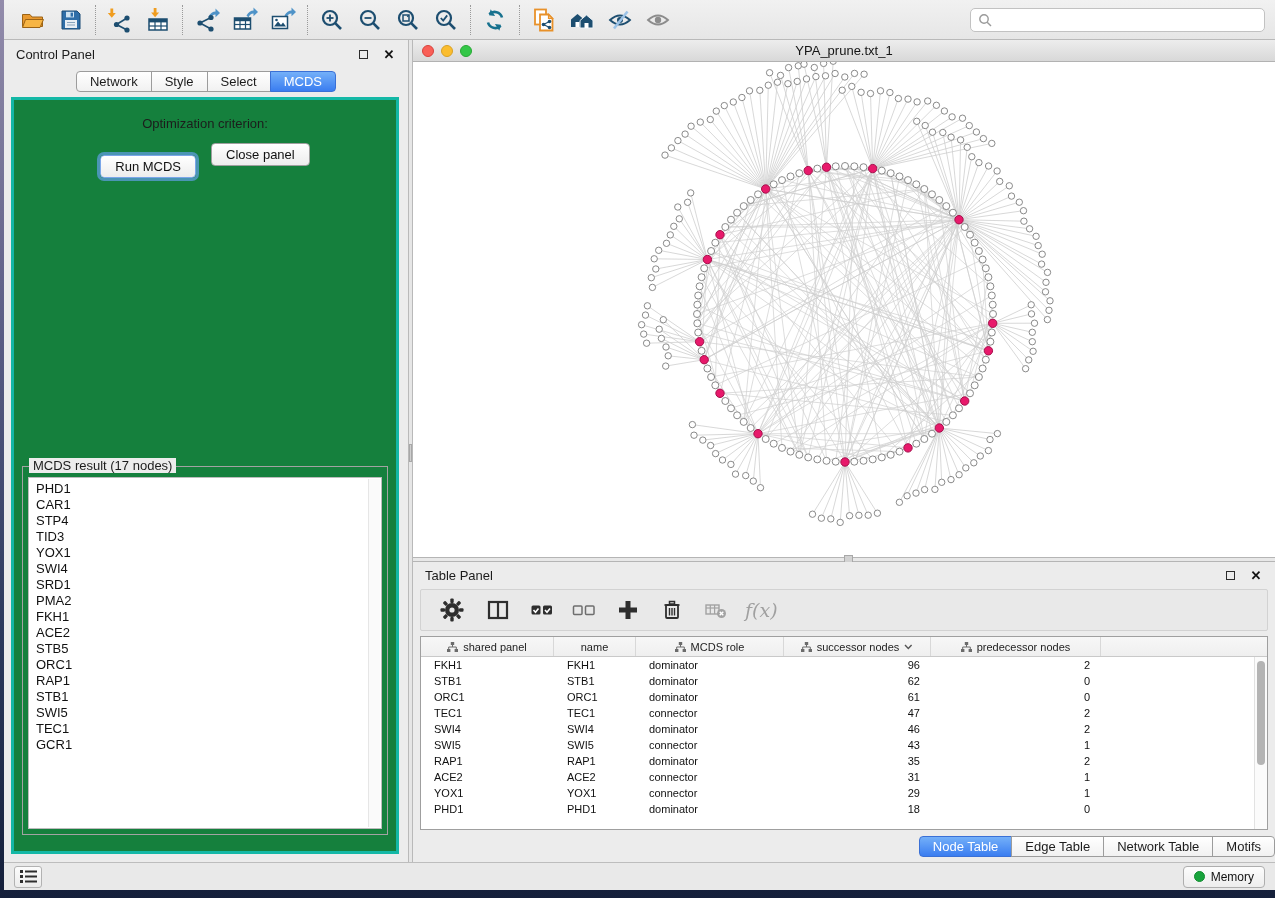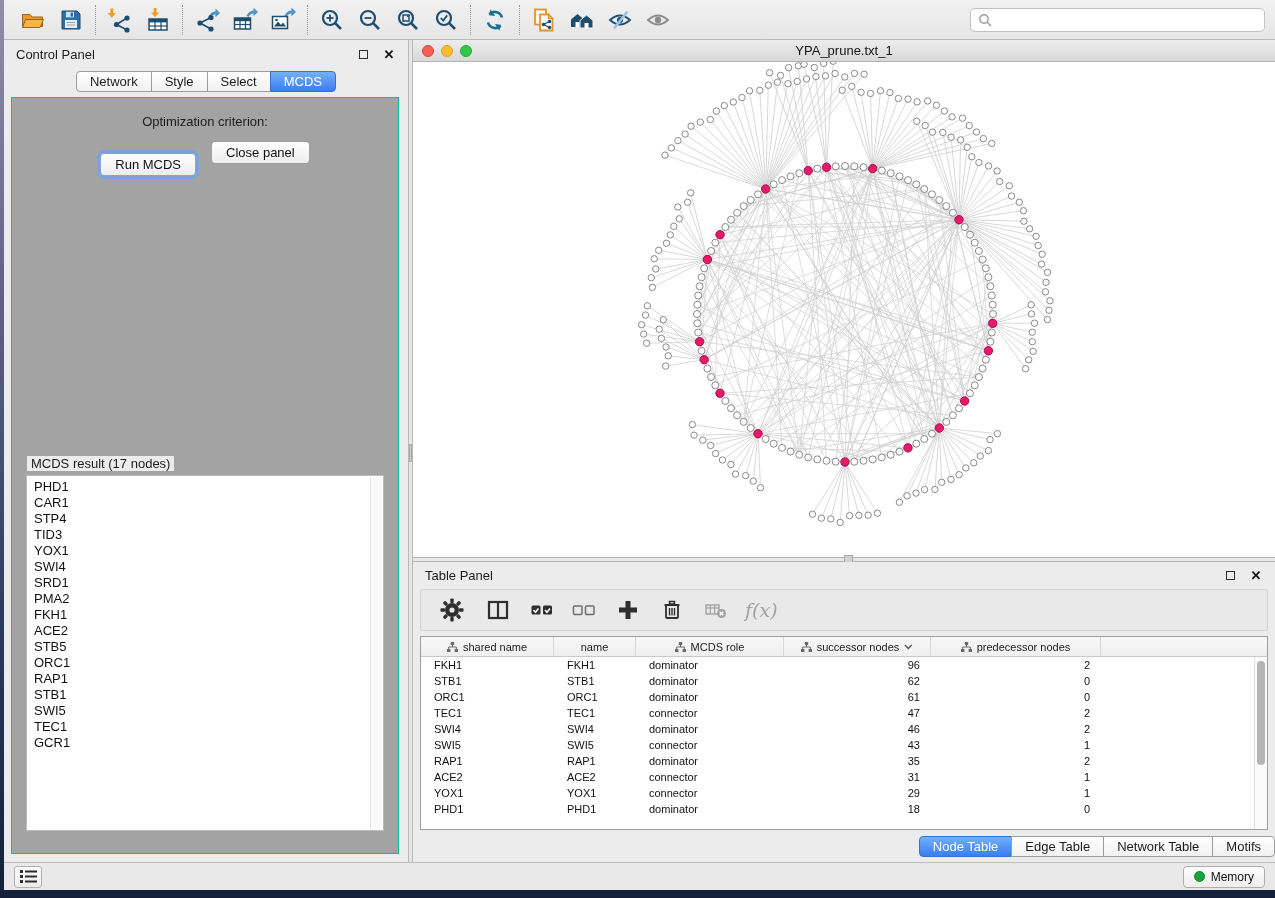--- a/index.html
+++ b/index.html
@@ -29,21 +29,21 @@
   .panel-head .hicons{margin-left:auto;display:flex;align-items:center;gap:12px;}
   .hbtn{border:none;background:transparent;padding:0;display:flex;align-items:center;justify-content:center;width:14px;height:14px;}
   .sqico{width:9px;height:9px;border:1.5px solid #2c2c2c;display:inline-block;background:transparent;}
   .xico{font-size:13px;font-weight:bold;color:#111;line-height:1;}
   .cp-tabs{position:absolute;top:31px;left:0;right:0;display:flex;justify-content:center;}
   .seg{height:21px;padding:0 13px;font-size:13px;color:#1c1c1c;border:1px solid #9c9c9c;margin-left:-1px;
     background:linear-gradient(#ffffff,#f1f1f1);}
   .seg:first-child{border-radius:4px 0 0 4px;margin-left:0;}
   .seg:last-child{border-radius:0 4px 4px 0;}
   .seg.active{background:linear-gradient(#74b0f9,#3a7df0);border-color:#3a70d6;color:#fff;}
-  .cp-content{position:absolute;top:57px;left:7px;right:9px;bottom:8px;border:1px solid #14b8a6;background:#a3a3a3;text-align:center;}
+  .cp-content{position:absolute;top:57px;left:7px;right:9px;bottom:8px;border:3px solid #14b8a6;background:#15803d;text-align:center;}
   .crit-label{margin-top:16px;font-size:13px;color:#1c1c1c;}
   .dropdown{width:318px;height:24px;margin:9px auto 0;background:#fff;border:1px solid #aeaeae;border-radius:5px;
     display:flex;align-items:center;padding-left:10px;font-size:13px;color:#111;}
   .dropdown .stepper{margin-left:auto;width:19px;height:22px;border-radius:0 4px 4px 0;
     background:linear-gradient(#7eb5f9,#3a7df0);display:flex;align-items:center;justify-content:center;}
   .btn-row{margin-top:12px;display:flex;justify-content:center;gap:15px;}
   .btn{height:23px;padding:0 14px;font-size:13px;color:#111;background:linear-gradient(#ffffff,#ededed);
     border:1px solid #9f9f9f;border-radius:4px;}
   .btn.focused{box-shadow:0 0 0 3px rgba(105,160,245,.65);border-color:#7aa6e8;margin-top:12px;}
   .groupbox{position:absolute;left:8px;right:8px;top:366px;bottom:16px;border:1px solid #a3a3a3;}
@@ -1020,21 +1020,21 @@
 
         <div class="tablebox">
           <div class="thead" id="tbl-head">
                 <div class="th" style="width: 133px;">
                   <svg width="11" height="10" viewBox="0 0 11 10">
                     <rect x="3.8" y="0" width="3.4" height="3" fill="#6b6b6b"></rect>
                     <path d="M5.5 3v2M1.7 7V5h7.6v2" stroke="#6b6b6b" fill="none"></path>
                     <rect x="0" y="7" width="3.4" height="3" fill="#6b6b6b"></rect>
                     <rect x="7.6" y="7" width="3.4" height="3" fill="#6b6b6b"></rect>
                   </svg>
-                  <span>shared name</span>
+                  <span>shared panel</span>
                 </div>
                 <div class="th" style="width: 82px; justify-content: center;">
                   <span>name</span>
                 </div>
                 <div class="th" style="width: 148px;">
                   <svg width="11" height="10" viewBox="0 0 11 10">
                     <rect x="3.8" y="0" width="3.4" height="3" fill="#6b6b6b"></rect>
                     <path d="M5.5 3v2M1.7 7V5h7.6v2" stroke="#6b6b6b" fill="none"></path>
                     <rect x="0" y="7" width="3.4" height="3" fill="#6b6b6b"></rect>
                     <rect x="7.6" y="7" width="3.4" height="3" fill="#6b6b6b"></rect>

